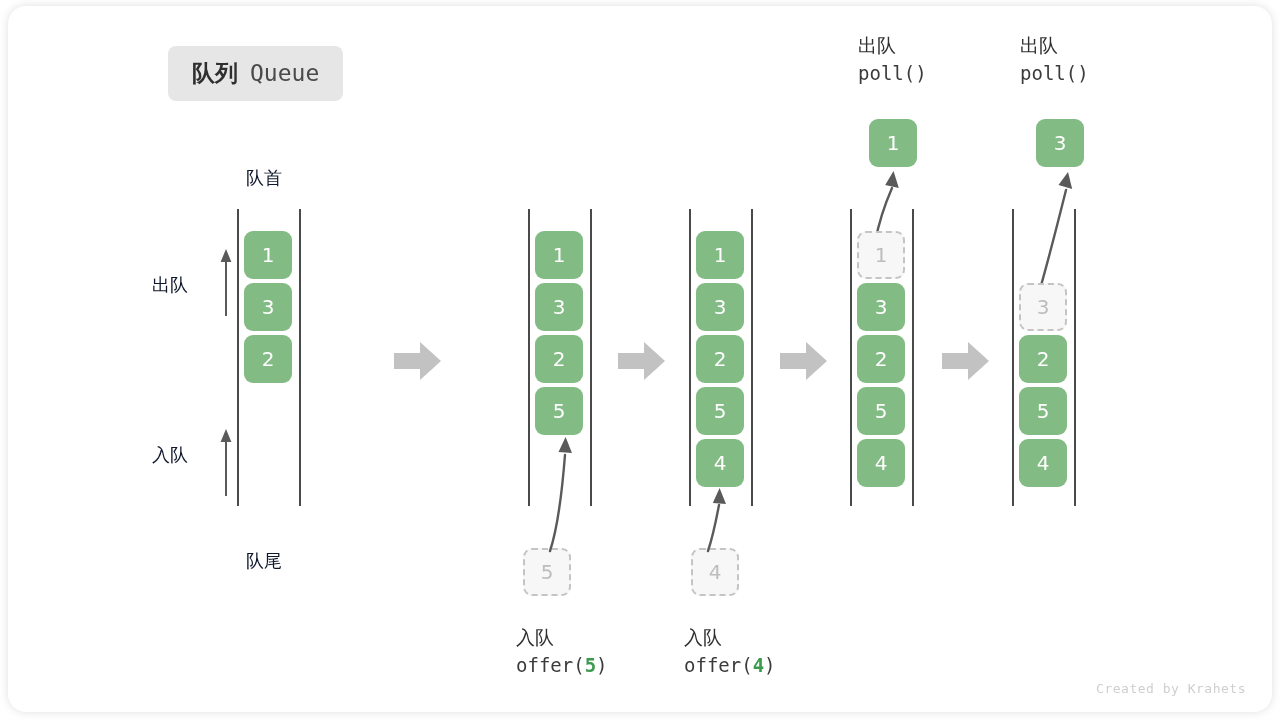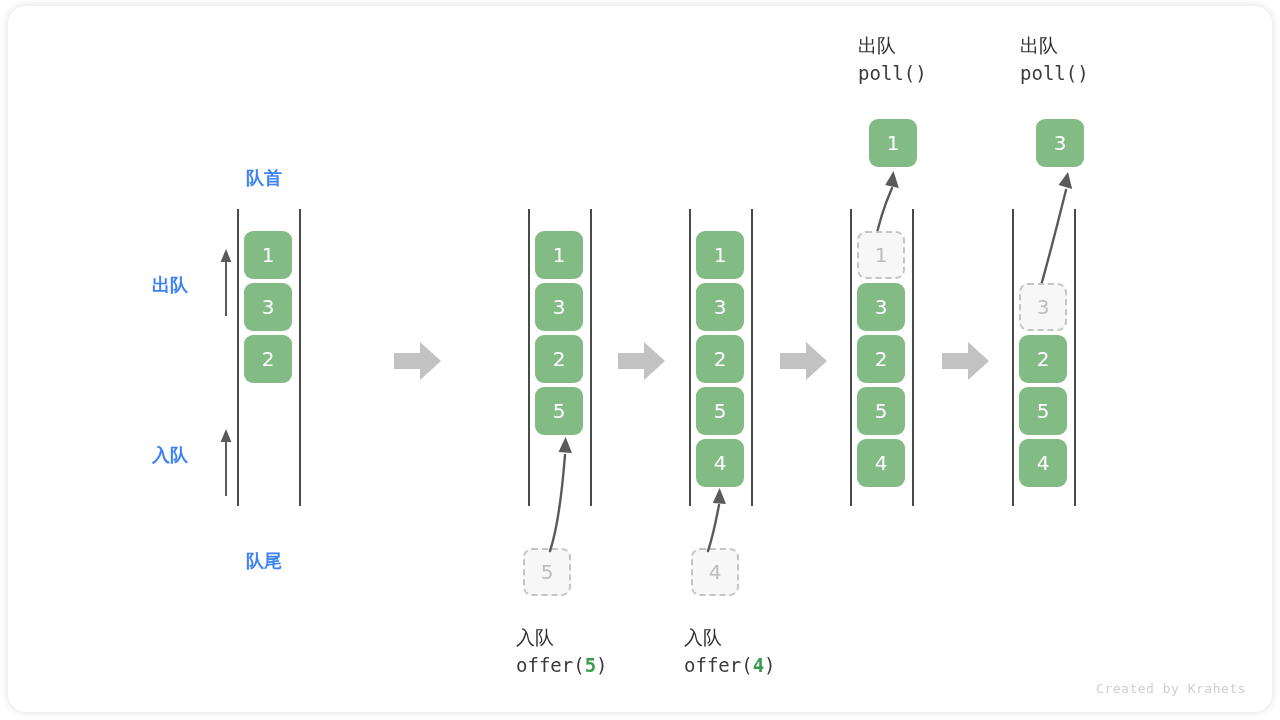--- a/index.html
+++ b/index.html
@@ -21,21 +21,21 @@
   .title-badge{
     position:absolute;left:160px;top:40px;
     padding:12px 24px;background:#e6e6e6;border-radius:8px;
     display:flex;align-items:baseline;gap:12px;white-space:nowrap;
   }
   .title-cn{font-size:23px;font-weight:bold;color:#2f2f2f;}
   .title-en{font-size:23px;color:#4a4a4a;font-family:"DejaVu Sans Mono","Liberation Mono",monospace;}
 
   
   .lbl-cn{
-    position:absolute;font-size:18px;font-weight:bold;color:#3b82f6;
+    position:absolute;font-size:18px;font-weight:normal;color:#0f172a;
     white-space:nowrap;
   }
   .op-label{
     position:absolute;white-space:nowrap;text-align:left;line-height:1.45;
   }
   .op-label .cn{
     display:block;font-size:19px;color:#2f2f2f;
     font-family:"DejaVu Sans","Liberation Sans",sans-serif;
   }
   .op-label .code{
@@ -72,20 +72,24 @@
     white-space:nowrap;
     margin-top:8px;
   }
 </style>
 </head>
 <body>
 
 <div class="card">
 <div class="stage">
 
+  <div class="title-badge">
+    <span class="title-cn">队列</span>
+    <span class="title-en">Queue</span>
+  </div>
 
   <div class="lbl-cn" style="left:238px;top:160px;">队首</div>
   <div class="lbl-cn" style="left:238px;top:543px;">队尾</div>
 
   <div class="lbl-cn" style="left:144px;top:267px;">出队</div>
   <div class="lbl-cn" style="left:144px;top:437px;">入队</div>
 
   <svg class="thin-arrow" style="left:204px;top:240px;" width="28" height="72">
     <line x1="14" y1="70" x2="14" y2="14" stroke="#5a5a5a" stroke-width="2"></line>
     <polygon points="14,3 8.6,16 19.4,16" fill="#5a5a5a"></polygon>

